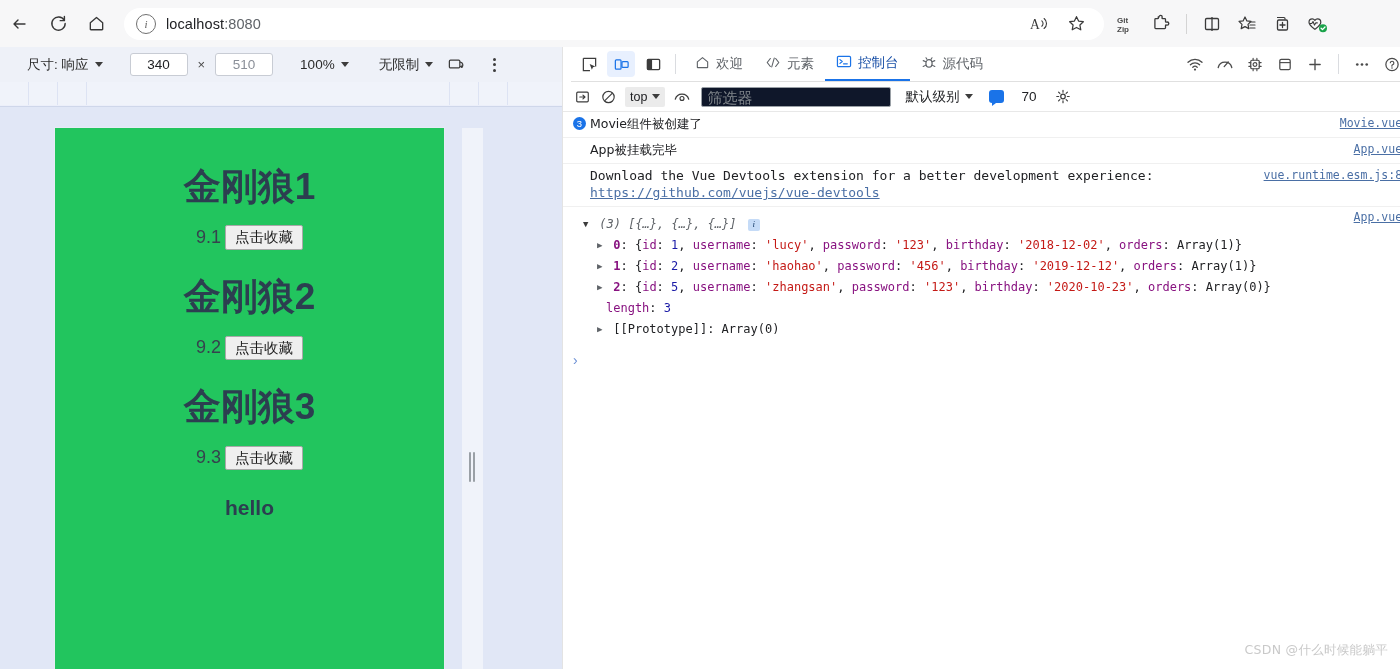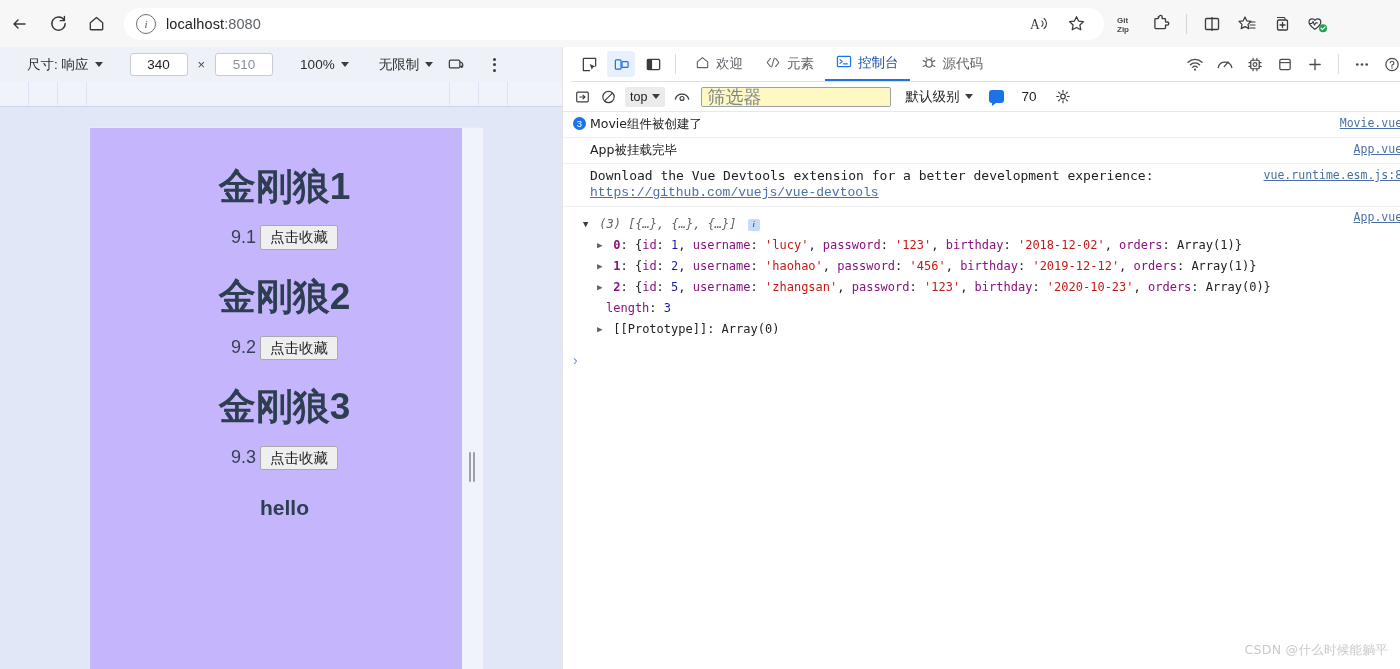--- a/index.html
+++ b/index.html
@@ -64,22 +64,22 @@
   .kebab{display:flex;flex-direction:column;gap:2.5px;align-items:center;}
   .kebab i{width:3px;height:3px;border-radius:50%;background:#3c3c3c;display:block;}
 
   .ruler-strip{
     position:absolute;left:0;top:35px;width:562px;height:24px;background:#eceffa;
     border-bottom:1px solid #cfd7ea;
   }
   .ruler-strip .seg{position:absolute;top:0;height:23px;background:#f0f3fa;border-right:1px solid #dde3f3;}
 
   .viewport{
-    position:absolute;left:90px;top:81px;width:389px;height:541px;
-    background:#c4b5fd;box-shadow:0 0 0 1px #e7ebf5;overflow:hidden;
+    position:absolute;left:55px;top:81px;width:389px;height:541px;
+    background:#22c55e;box-shadow:0 0 0 1px #e7ebf5;overflow:hidden;
   }
   .page{
     width:389px;height:541px;text-align:center;padding-top:38px;box-sizing:border-box;
     font-family:"Liberation Sans","DejaVu Sans",sans-serif;
   }
   .movie-title{
     font-size:37px;font-weight:bold;color:#2c3e50;margin:0 0 18px 0;
     letter-spacing:0px;line-height:1.12;
   }
   .movie-row{
@@ -134,22 +134,22 @@
     box-sizing:border-box;
   }
   .ct-icon{width:26px;height:24px;display:flex;align-items:center;justify-content:center;color:#3c3c3c;}
   .ctx-select{
     display:flex;align-items:center;height:20px;padding:0 5px;background:#ebebeb;
     border-radius:2px;font-size:12.5px;color:#202124;margin:0 4px;
     font-family:"Liberation Sans",sans-serif;
   }
   .ctx-select .caret{border-top-color:#3c3c3c;margin-left:5px;}
   .filter-box{
-    width:190px;height:20px;border:1px solid #9aa0a6;border-radius:2px;background:#fef9c3;
-    font-size:18px;color:#80868b;line-height:19px;padding:0 5px;box-sizing:border-box;margin-left:6px;
+    width:190px;height:20px;border:1px solid #9aa0a6;border-radius:2px;background:#0f172a;
+    font-size:15px;color:#80868b;line-height:19px;padding:0 5px;box-sizing:border-box;margin-left:6px;
   }
   .level-select{display:flex;align-items:center;font-size:13.5px;color:#202124;margin-left:14px;}
   .msg-badge{display:flex;align-items:center;gap:17px;margin-left:16px;font-size:13.5px;color:#202124;}
   .bubble{width:15px;height:13px;background:#1a73e8;border-radius:3px;position:relative;}
   .bubble:after{content:"";position:absolute;left:3px;bottom:-3px;border-left:4px solid #1a73e8;
     border-bottom:3px solid transparent;border-right:3px solid transparent;}
   .gear{width:26px;height:24px;margin-left:14px;display:flex;align-items:center;justify-content:center;color:#3c3c3c;}
 
   
   .console-body{
@@ -522,21 +522,21 @@
         <span class="srclink">Movie.vue:</span>
       </div>
 
       <div class="log-row" style="padding-left:27px;">
         <span class="cn-text">App被挂载完毕</span>
         <span class="srclink">App.vue:</span>
       </div>
 
       <div class="log-row" style="padding-left:27px;padding-bottom:6px;">
         <div class="mono">Download the Vue Devtools extension for a better development experience:</div>
-        <div class="mono link-blue" style="margin-top:2px;font-family:Liberation Mono, monospace;">https://github.com/vuejs/vue-devtools</div>
+        <div class="mono link-blue" style="margin-top:2px;">https://github.com/vuejs/vue-devtools</div>
         <span class="srclink">vue.runtime.esm.js:88</span>
       </div>
 
       <div class="log-row noborder" style="padding-left:0;padding-top:7px;">
         <div class="obj-row" style="padding-left:20px;">
           <span class="arrow open">▼</span>
           <span class="italic-grey">(3)</span>
           <span class="italic-grey">[{…}, {…}, {…}]</span>
           <span class="info-i">i</span>
           <span class="srclink" style="top:2px;">App.vue:</span>

